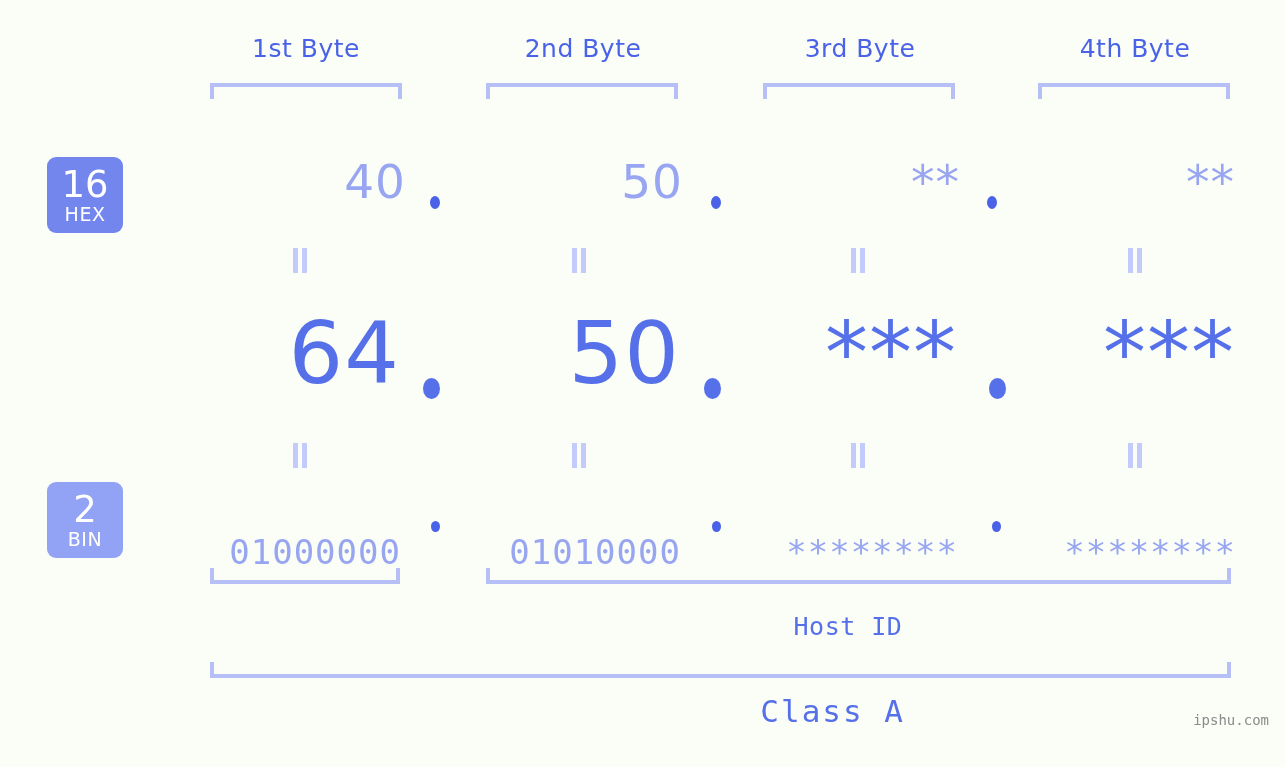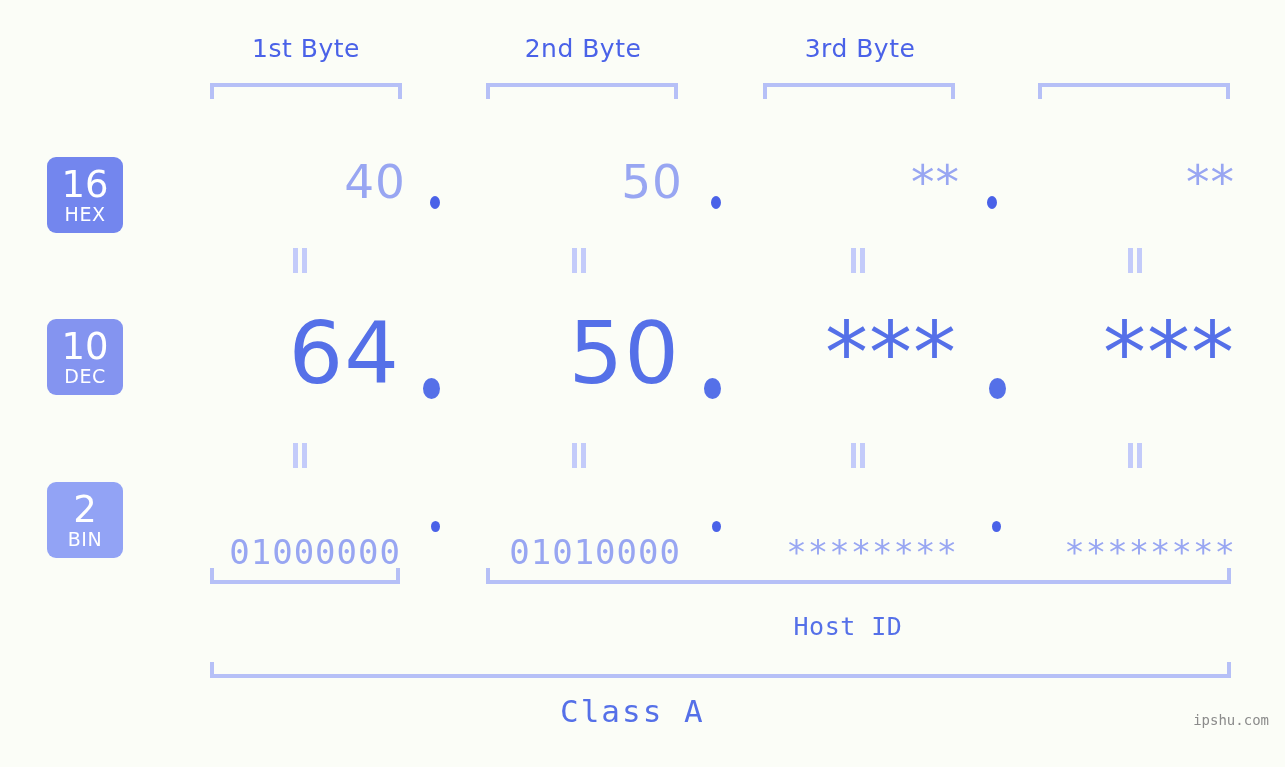--- a/index.html
+++ b/index.html
@@ -167,21 +167,21 @@
     font-size: 25px;
     color: #5570e8;
     letter-spacing: 0.5px;
     white-space: nowrap;
   }
 
   
   #class-label {
     position: absolute;
     top: 693px;
-    text-align: left;
+    text-align: right;
     font-family: "DejaVu Sans Mono", monospace;
     font-size: 31px;
     color: #5570e8;
     letter-spacing: 2px;
     white-space: nowrap;
   }
 
   
   #watermark {
     position: absolute;
@@ -194,33 +194,30 @@
   }
 </style>
 </head>
 <body>
 
 <div id="stage">
 
   <div class="byte-title" style="left:206px; width:200px;">1st Byte</div>
   <div class="byte-title" style="left:483px; width:200px;">2nd Byte</div>
   <div class="byte-title" style="left:760px; width:200px;">3rd Byte</div>
+  <div class="byte-title" style="left:1035px; width:200px;">4th Byte</div>
 
   <div class="bracket-top" style="left:210px; width:192px;"></div>
   <div class="bracket-top" style="left:486px; width:192px;"></div>
   <div class="bracket-top" style="left:763px; width:192px;"></div>
   <div class="bracket-top" style="left:1038px; width:192px;"></div>
 
   <div class="badge" id="badge-hex">
     <div class="num">16</div>
     <div class="lbl">HEX</div>
-  </div>
-  <div class="badge" id="badge-dec">
-    <div class="num">10</div>
-    <div class="lbl">DEC</div>
   </div>
   <div class="badge" id="badge-bin">
     <div class="num">2</div>
     <div class="lbl">BIN</div>
   </div>
 
   <div class="row-hex">
     <div class="val" style="left:206px; width:200px;">40</div>
     <div class="dot" style="left:430px;"></div>
     <div class="val" style="left:483px; width:200px;">50</div>

